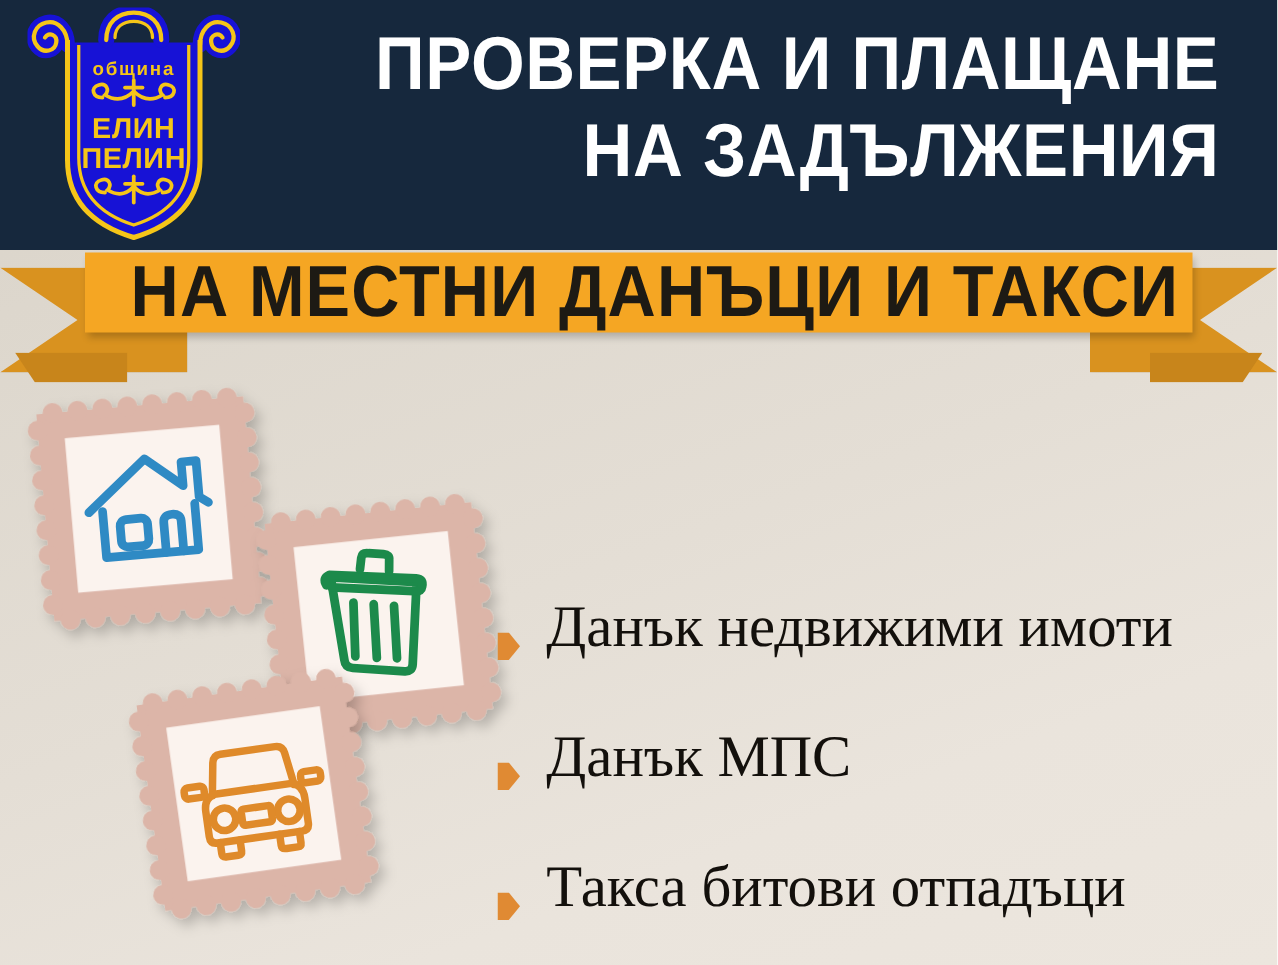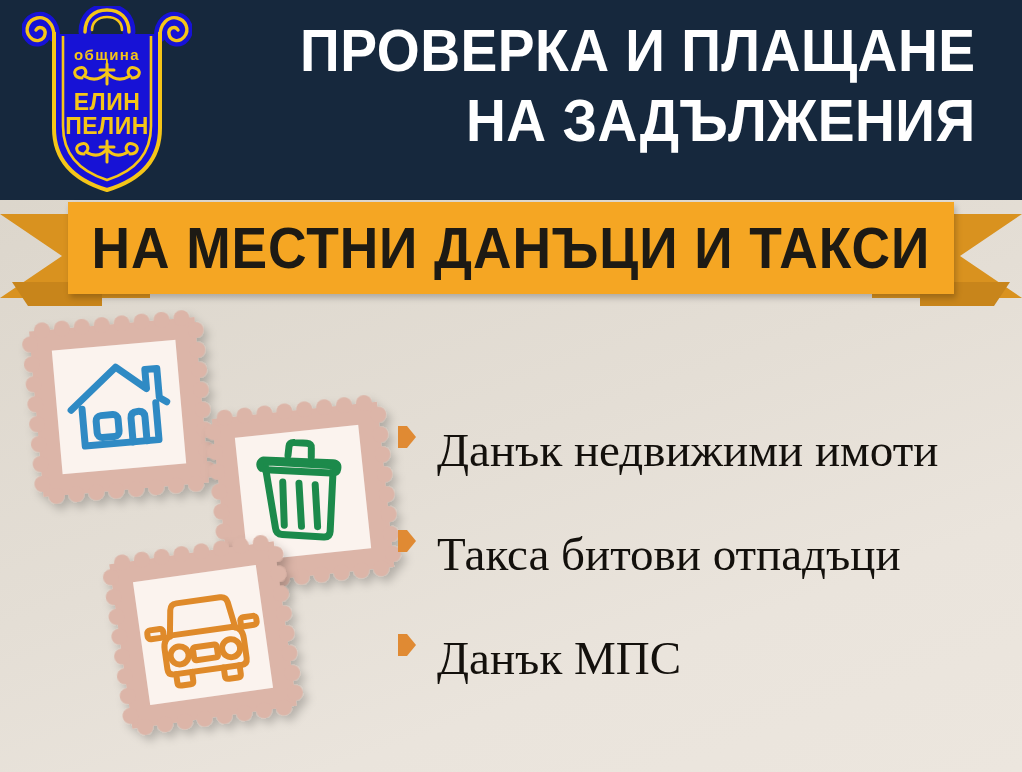--- a/index.html
+++ b/index.html
@@ -95,26 +95,26 @@
     background: #c8851b;
   }
   .ribbon-fold.left  { left: 12px;  clip-path: polygon(0 0, 90px 0, 90px 24px, 16px 24px); }
   .ribbon-fold.right { right: 12px; clip-path: polygon(0 0, 90px 0, 74px 24px, 0 24px); }
 
   .ribbon-main {
     position: absolute;
     left: 68px;
     top: 4px;
     width: 886px;
-    height: 92px;
+    height: 64px;
     background: #f5a623;
     box-shadow: 2px 4px 6px rgba(0,0,0,0.22);
     display: flex;
     align-items: center;
-    justify-content: center;
+    justify-content: flex-start;
     z-index: 3;
   }
   .ribbon-text {
     font-family: "Liberation Sans", sans-serif;
     font-weight: bold;
     font-size: 58px;
     line-height: 58px;
     color: #1d1a14;
     letter-spacing: 1px;
     transform: scaleX(0.92);
@@ -140,21 +140,21 @@
     left: 398px;
     top: 424px;
     width: 610px;
     z-index: 7;
     list-style: none;
     margin: 0;
     padding: 0;
   }
   .tax-item {
     display: flex;
-    align-items: flex-start;
+    align-items: flex-end;
     height: 104px;
   }
   .bullet-arrow {
     flex: 0 0 auto;
     width: 18px;
     height: 22px;
     margin-right: 21px;
     margin-top: 2px;
   }
   .bullet-arrow svg { display: block; width: 100%; height: 100%; }
@@ -405,25 +405,25 @@
         </svg>
       </span>
       <span class="tax-label">Данък недвижими имоти</span>
     </li>
     <li class="tax-item">
       <span class="bullet-arrow">
         <svg viewBox="0 0 18 22" xmlns="http://www.w3.org/2000/svg">
           <path d="M0 0 L9 0 L18 11 L9 22 L0 22 Z" fill="#e08a33"></path>
         </svg>
       </span>
-      <span class="tax-label">Такса битови отпадъци</span>
+      <span class="tax-label">Данък МПС</span>
     </li>
     <li class="tax-item">
       <span class="bullet-arrow">
         <svg viewBox="0 0 18 22" xmlns="http://www.w3.org/2000/svg">
           <path d="M0 0 L9 0 L18 11 L9 22 L0 22 Z" fill="#e08a33"></path>
         </svg>
       </span>
-      <span class="tax-label">Данък МПС</span>
+      <span class="tax-label">Такса битови отпадъци</span>
     </li>
   </ul>
 
 </div>
 
 </body></html>

